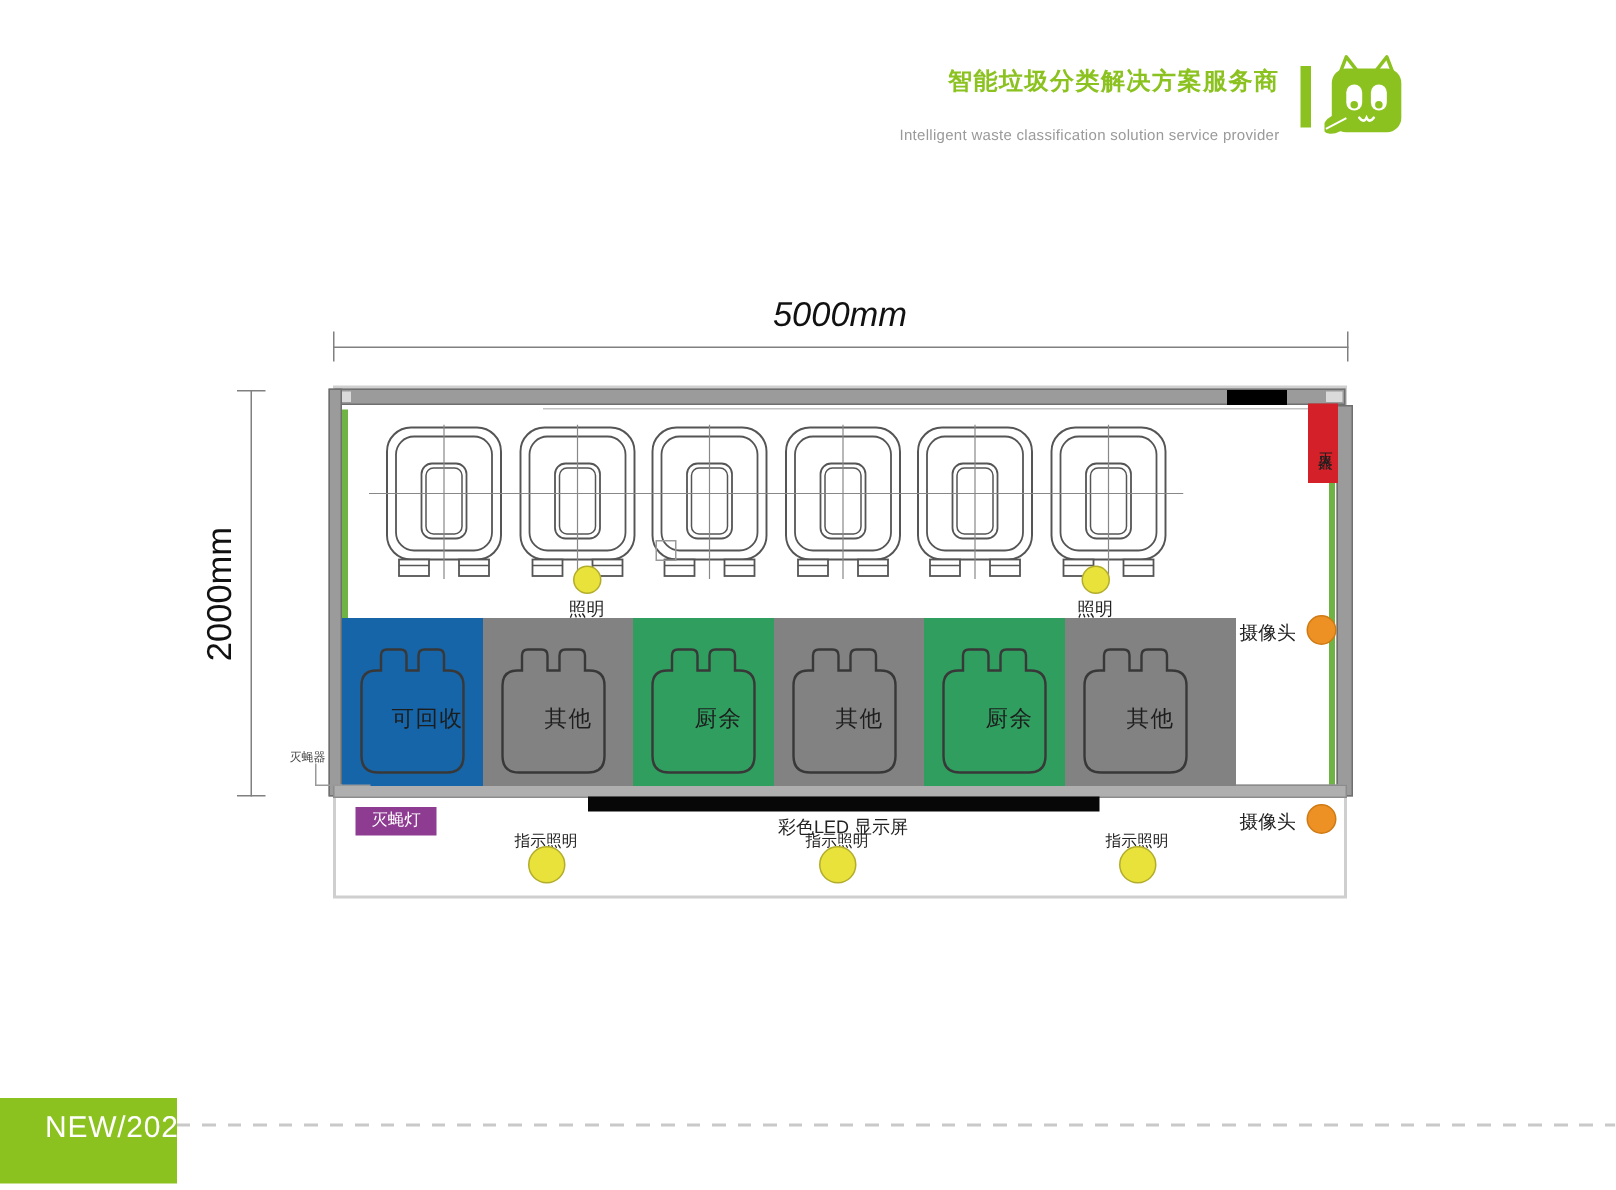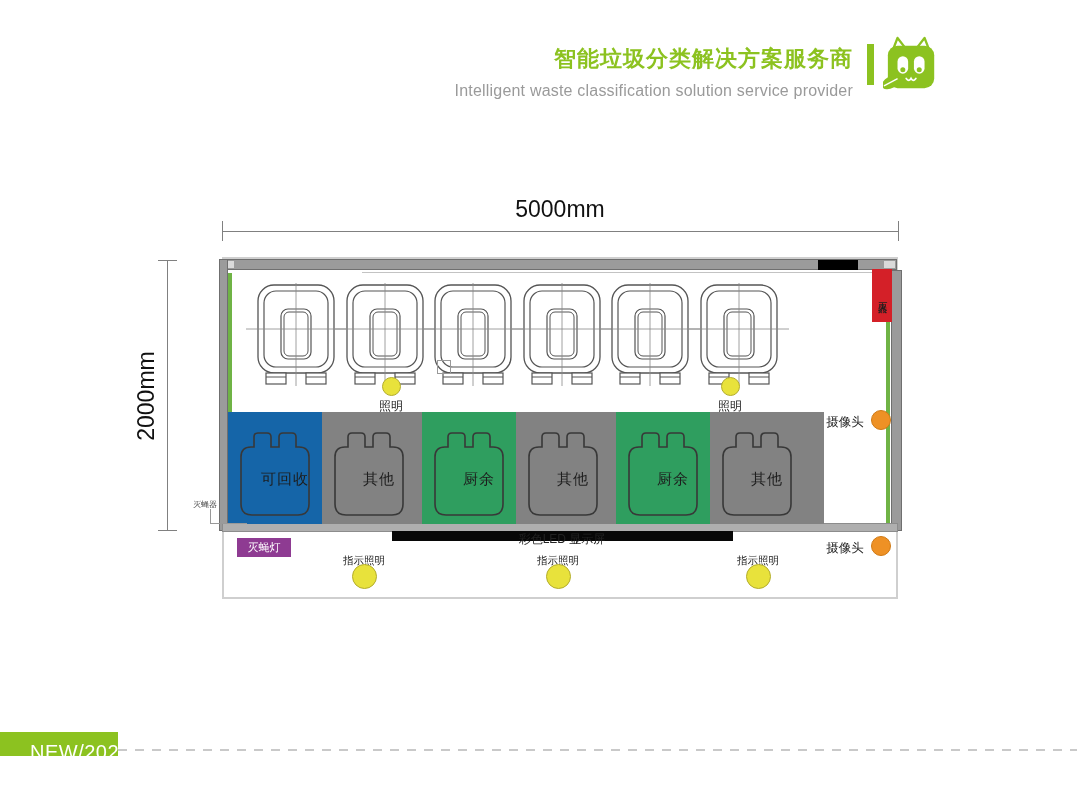--- a/index.html
+++ b/index.html
@@ -10,29 +10,29 @@
   }
   .abs { position:absolute; }
 
   
   .title-badge {
     left:6px; top:40px; width:222px; height:43px; background:#8CC220;
     color:#fff; font-size:23px; font-weight:bold; text-align:center; line-height:43px;
     letter-spacing:1px;
   }
   .tagline { right:224px; top:44px; text-align:right; }
-  .tagline-zh { font-size:22px; font-weight:bold; color:#8CC220; letter-spacing:1px; }
-  .tagline-en { font-size:16px; color:#9a9a9a; margin-top:8px; letter-spacing:0.2px; }
+  .tagline-zh { font-size:16px; font-weight:bold; color:#8CC220; letter-spacing:1px; }
+  .tagline-en { font-size:10px; color:#9a9a9a; margin-top:20px; letter-spacing:0.2px; }
   .divider-bar { left:867px; top:44px; width:7px; height:41px; background:#8CC220; }
   .logo-box { left:883px; top:36px; width:58px; height:56px; }
   .brand-name { left:945px; top:50px; font-size:30px; font-weight:bold; color:#8CC220; letter-spacing:2px; }
 
   
   .dim-line { background:#808080; }
-  .dim-top-label { left:430px; top:196px; width:260px; text-align:center; font-size:23px; color:#111; }
+  .dim-top-label { left:430px; top:196px; width:260px; text-align:center; font-size:23px; color:#111;font-style:italic; }
   .dim-left-label {
     left:95px; top:384px; width:100px; height:24px; text-align:center; font-size:23px; color:#111;
     transform:rotate(-90deg);
   }
 
   
   .outer-rect { left:222px; top:257px; width:676px; height:342px; border:2px solid #CFCFCF; }
   .wall { background:#9B9B9B; border:1px solid #6F6F6F; }
   .wall-notch { background:#DADADA; }
   .green-strip { background:#6FB345; }
@@ -51,35 +51,35 @@
   .bin-hazard { left:812px; top:456px; width:80px; height:68px; display:flex; align-items:center; justify-content:center;
     font-size:15px; color:#27120d; letter-spacing:1px; }
 
   
   .circle { border-radius:50%; }
   .circle-yellow { background:#E8E23B; border:1px solid #B3AD2C; }
   .circle-orange { background:#EE9125; border:1px solid #D07A14; }
   .small-label { font-size:12px; color:#222; text-align:center; }
   .tiny-label { font-size:8px; color:#444; }
   .led-bar { left:392px; top:531px; width:341px; height:10px; background:#070707; }
-  .led-label { left:462px; top:531px; width:200px; text-align:center; font-size:12px; color:#222; }
+  .led-label { left:462px; top:543px; width:200px; text-align:center; font-size:12px; color:#222; }
   .indicator-label { width:70px; top:554px; font-size:10.5px; color:#222; text-align:center; }
   .fly-lamp-badge {
     left:237px; top:538px; width:54px; height:19px; background:#8E3B92; color:#fff;
     font-size:11px; text-align:center; line-height:19px;
   }
   .fire-ext {
     left:872px; top:269px; width:20px; height:53px; background:#D42028; color:#1f1f1f;
     writing-mode:vertical-rl; font-size:10px; text-align:center; line-height:20px; letter-spacing:1px;
   }
   .leader { background:#999; }
 
   
   .footer-badge {
-    left:0; top:732px; width:118px; height:24px; background:#8CC220; color:#fff;
+    left:0; top:732px; width:118px; height:57px; background:#8CC220; color:#fff;
     font-size:20px; line-height:40px; padding-left:30px; letter-spacing:0.5px;
   }
   .footer-dash {
     left:118px; top:749px; width:959px; height:2px;
     background:repeating-linear-gradient(90deg,#C9C9C9 0 9px, transparent 9px 17px);
   }
 </style>
 </head>
 <body>
 

